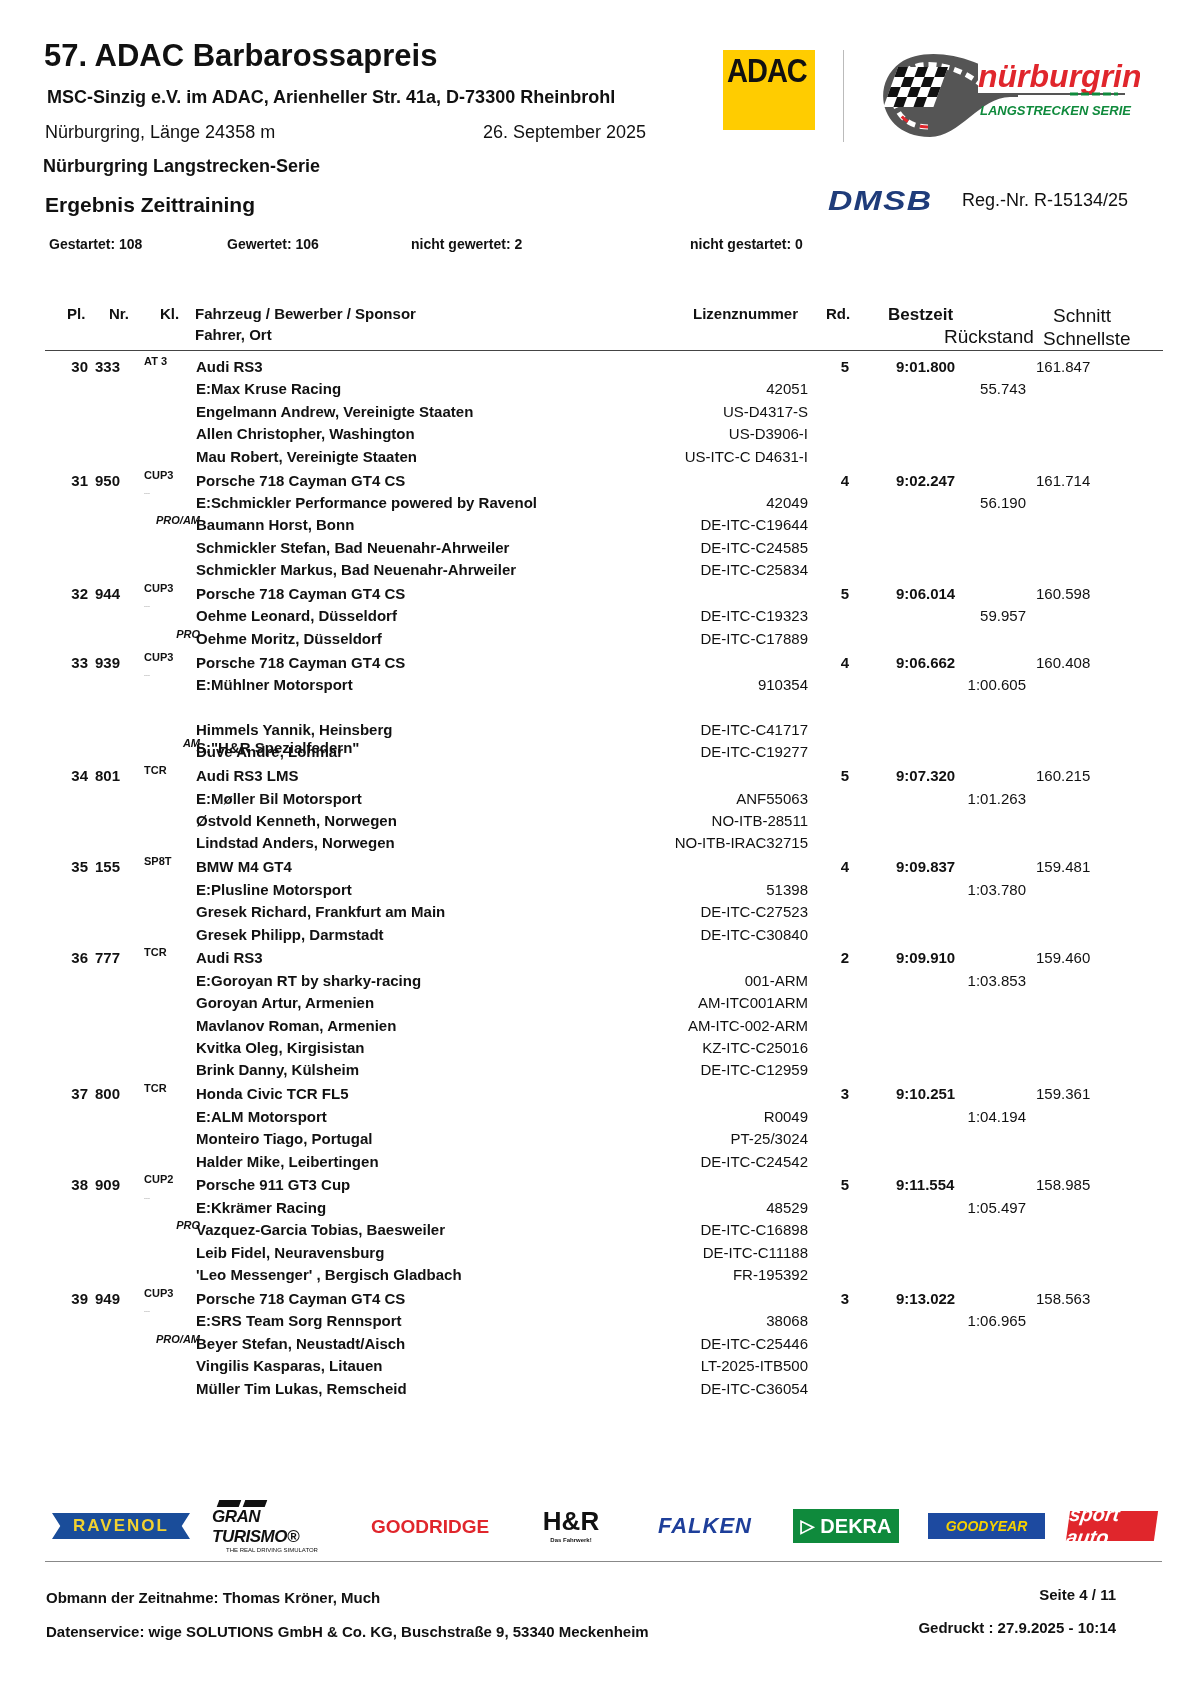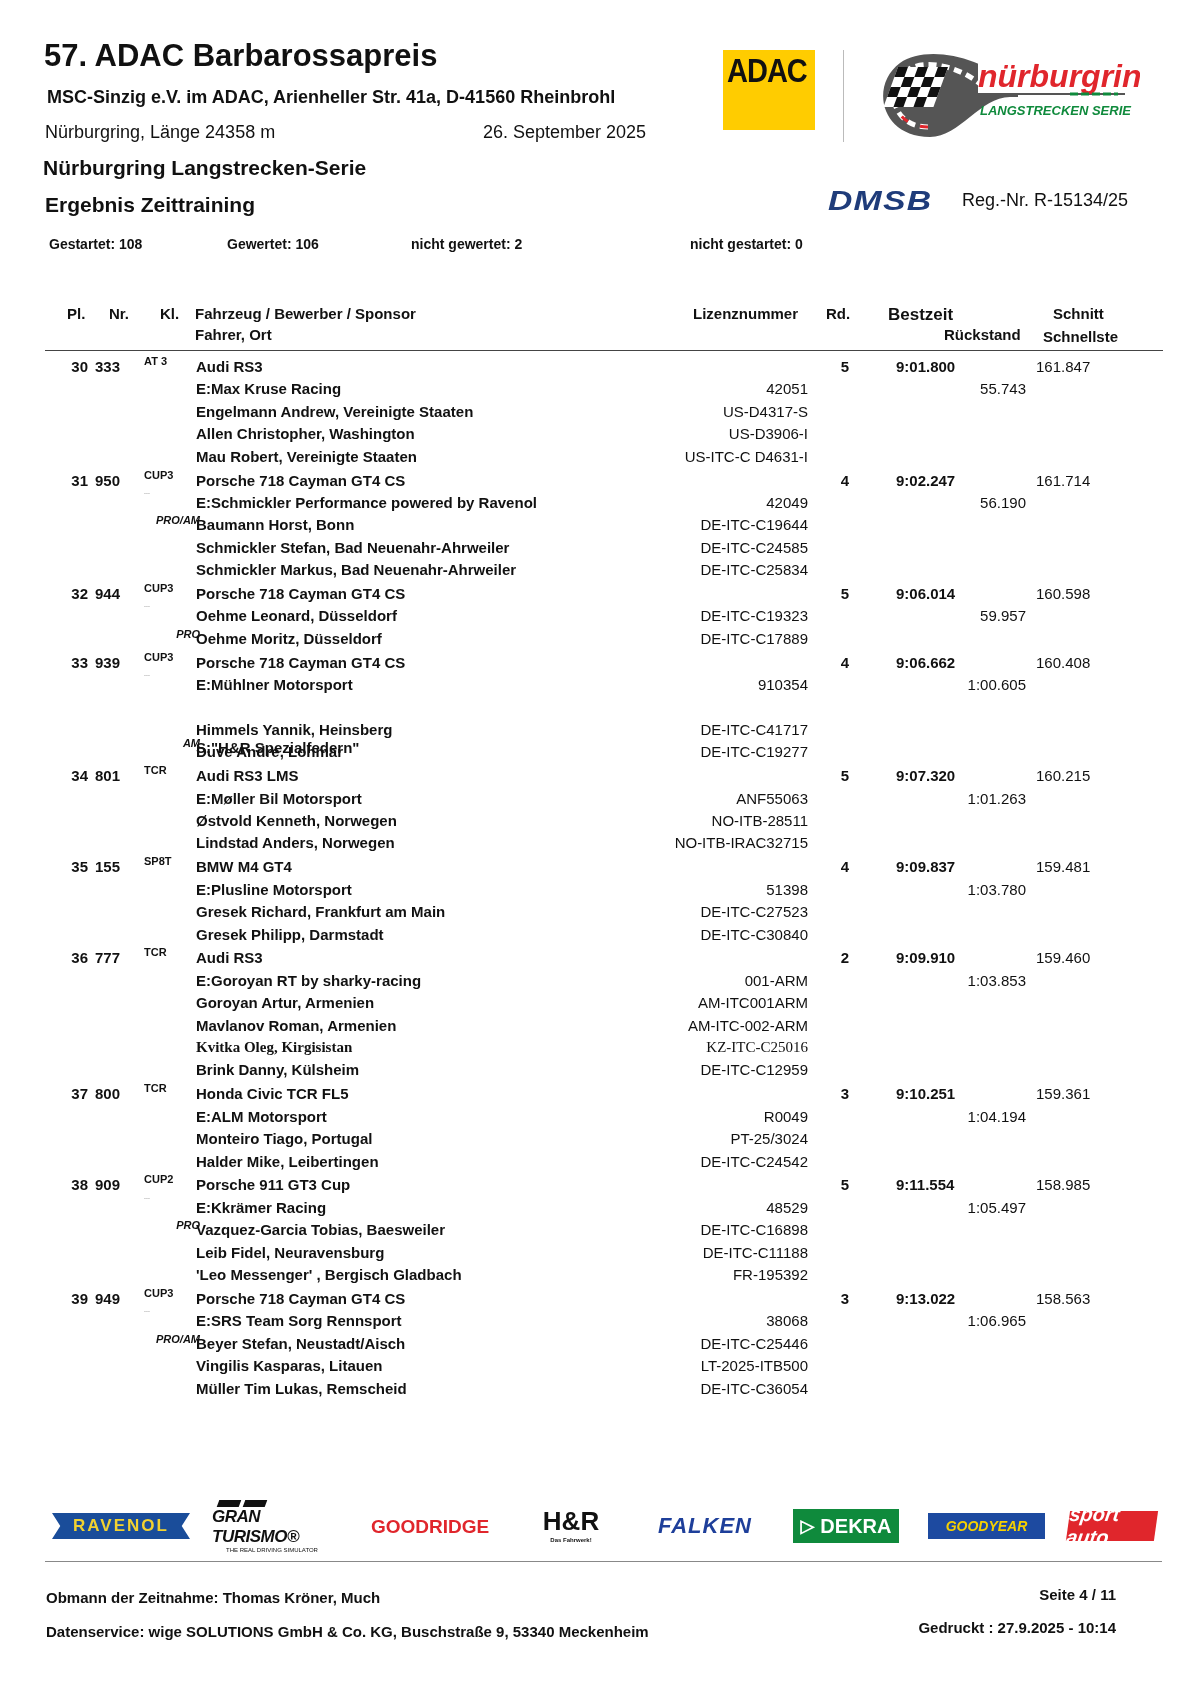--- a/index.html
+++ b/index.html
@@ -6,36 +6,36 @@
   html, body { width: 1190px; height: 1683px; background: #fff; }
   body { position: relative; font-family: "Liberation Sans", sans-serif; color: #111; overflow: hidden; }
 
   .abs { position: absolute; white-space: nowrap; }
 
   
   #title { left: 44px; top: 38px; font-size: 31px; font-weight: bold; }
   #organizer { left: 47px; top: 87px; font-size: 18px; font-weight: bold; }
   #track { left: 45px; top: 122px; font-size: 18px; }
   #date { left: 483px; top: 122px; font-size: 18px; }
-  #series { left: 43px; top: 156px; font-size: 21px; font-weight: bold; }
+  #series { left: 43px; top: 156px; font-size: 18px; font-weight: bold; }
   #doctype { left: 45px; top: 193px; font-size: 21px; font-weight: bold; }
 
   .stat { top: 236px; font-size: 14px; font-weight: bold; }
 
   
   #adac-logo { left: 723px; top: 50px; width: 92px; width: 92px; height: 80px; background: #ffcc00; }
   #adac-logo span { position: absolute; left: 4px; top: 2px; font-size: 29px; font-weight: bold; letter-spacing: -1px; color: #111; transform: scaleY(1.15); transform-origin: top left; }
   #logo-divider { left: 843px; top: 50px; width: 1px; height: 92px; background: #bbb; }
   #nbr-logo { left: 870px; top: 45px; width: 270px; height: 100px; }
   #dmsb-logo { left: 828px; top: 186px; font-size: 27px; font-weight: bold; font-style: italic; color: #1f3c7a; letter-spacing: 1px; transform: scaleX(1.25); transform-origin: left; }
   #regnr { left: 962px; top: 190px; font-size: 18px; }
 
   
   .th { font-size: 15px; font-weight: bold; }
-  .th-light { font-size: 15px; font-weight: bold; }
+  .th-light { font-size: 19px; font-weight: normal; }
   #header-rule { left: 45px; top: 350px; width: 1118px; height: 1px; background: #444; }
 
   
   .row-line { position: absolute; left: 0; width: 1190px; height: 22px; font-size: 15px; }
   .cell { position: absolute; white-space: nowrap; }
   .c-pl { left: 58px; width: 30px; text-align: right; font-weight: bold; }
   .c-nr { left: 88px; width: 32px; text-align: right; font-weight: bold; }
   .c-kl { left: 144px; font-size: 11px; font-weight: bold; top: -3px; }
   .c-sub { left: 142px; width: 58px; text-align: right; font-size: 11px; font-weight: bold; font-style: italic; top: -2px; }
   .c-dot { left: 144px; font-size: 7px; top: -6px; color: #666; }
@@ -61,21 +61,21 @@
   #sp-falken { left: 640px; top: 1514px; width: 130px; height: 24px; color: #1e3f9a; font-size: 22px; font-style: italic; letter-spacing: 1px; }
   #sp-dekra { left: 793px; top: 1509px; width: 106px; height: 34px; background: #0f8a3c; color: #fff; font-size: 20px; }
   #sp-goodyear { left: 928px; top: 1513px; width: 117px; height: 26px; background: #1d4aa0; color: #f5d000; font-size: 14px; font-style: italic; }
   #sp-sportauto { left: 1068px; top: 1511px; width: 88px; height: 30px; background: #e0262c; color: #fff; font-size: 20px; font-style: italic; transform: skewX(-8deg); }
   .foot { font-size: 15px; font-weight: bold; }
 </style>
 </head>
 <body>
 
 <div class="abs" id="title">57. ADAC Barbarossapreis</div>
-<div class="abs" id="organizer">MSC-Sinzig e.V. im ADAC, Arienheller Str. 41a, D-41560 Rheinbrohl</div>
+<div class="abs" id="organizer">MSC-Sinzig e.V. im ADAC, Arienheller Str. 41a, D-73300 Rheinbrohl</div>
 <div class="abs" id="track">Nürburgring, Länge 24358 m</div>
 <div class="abs" id="date">26. September 2025</div>
 <div class="abs" id="series">Nürburgring Langstrecken-Serie</div>
 <div class="abs" id="doctype">Ergebnis Zeittraining</div>
 
 <div class="abs" id="adac-logo">
     <span>ADAC</span>
   </div>
 <div class="abs" id="logo-divider"></div>
 <svg class="abs" id="nbr-logo" viewBox="0 0 270 100">
@@ -283,21 +283,21 @@
       <div class="cell c-lic">001-ARM</div>
     </div>
     <div class="row-line" style="top: 994.2px;">
       <div class="cell c-main">Goroyan Artur, Armenien</div>
       <div class="cell c-lic">AM-ITC001ARM</div>
     </div>
     <div class="row-line" style="top: 1016.6px;">
       <div class="cell c-main">Mavlanov Roman, Armenien</div>
       <div class="cell c-lic">AM-ITC-002-ARM</div>
     </div>
-    <div class="row-line" style="top: 1039px; font-family: Liberation Serif, serif;">
+    <div class="row-line" style="top: 1039px;">
       <div class="cell c-main">Kvitka Oleg, Kirgisistan</div>
       <div class="cell c-lic">KZ-ITC-C25016</div>
     </div>
     <div class="row-line" style="top: 1061.4px;">
       <div class="cell c-main">Brink Danny, Külsheim</div>
       <div class="cell c-lic">DE-ITC-C12959</div>
     </div>
     <div class="row-line" style="top: 1085.3px;">
       <div class="cell c-pl">37</div>
       <div class="cell c-nr">800</div>

